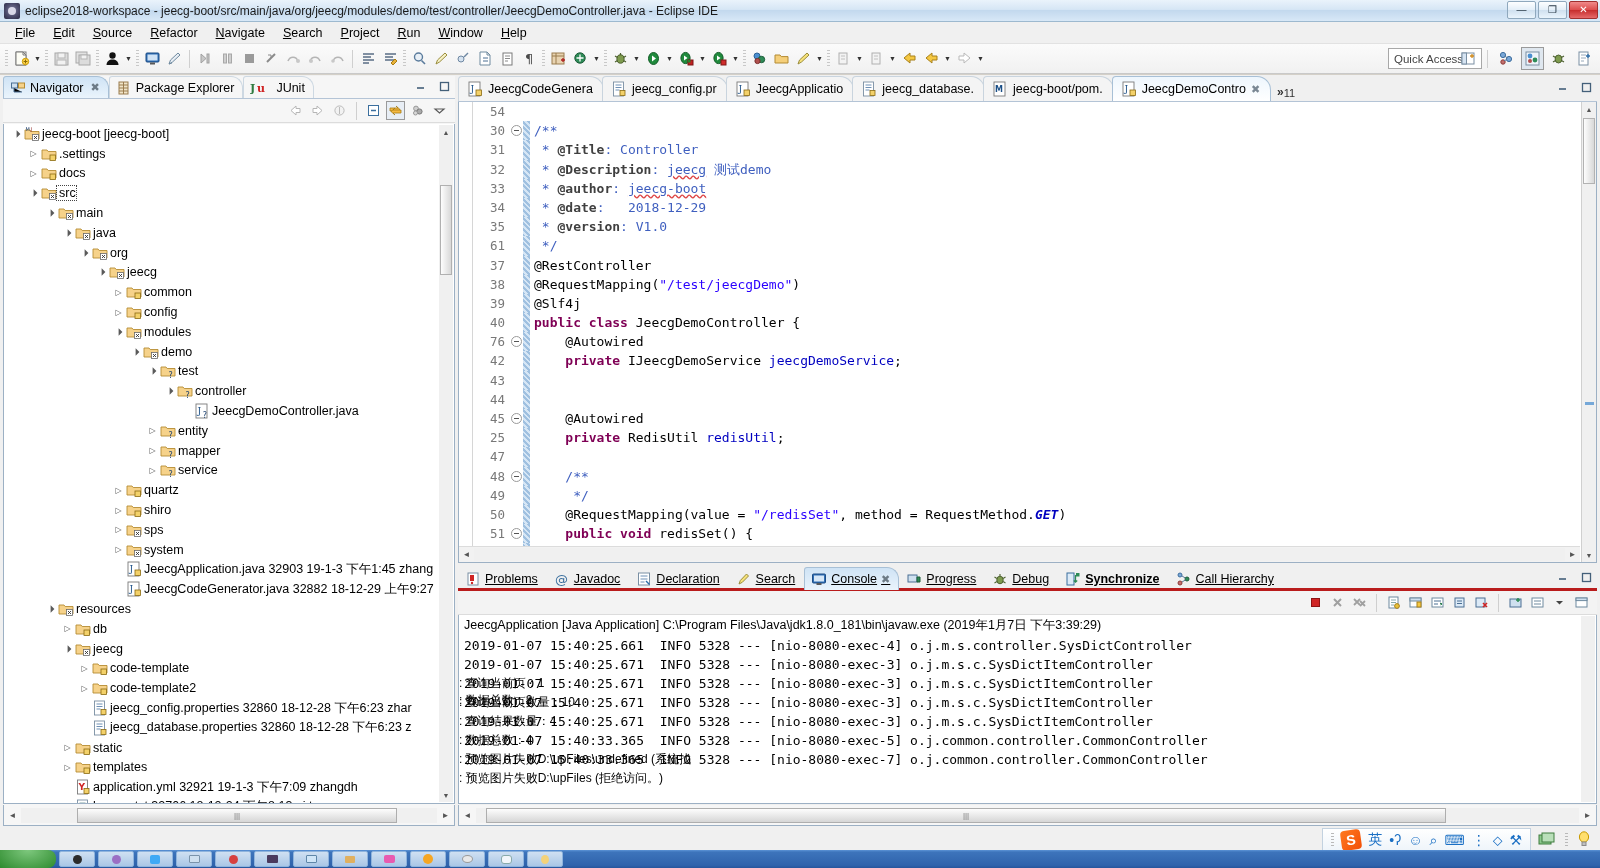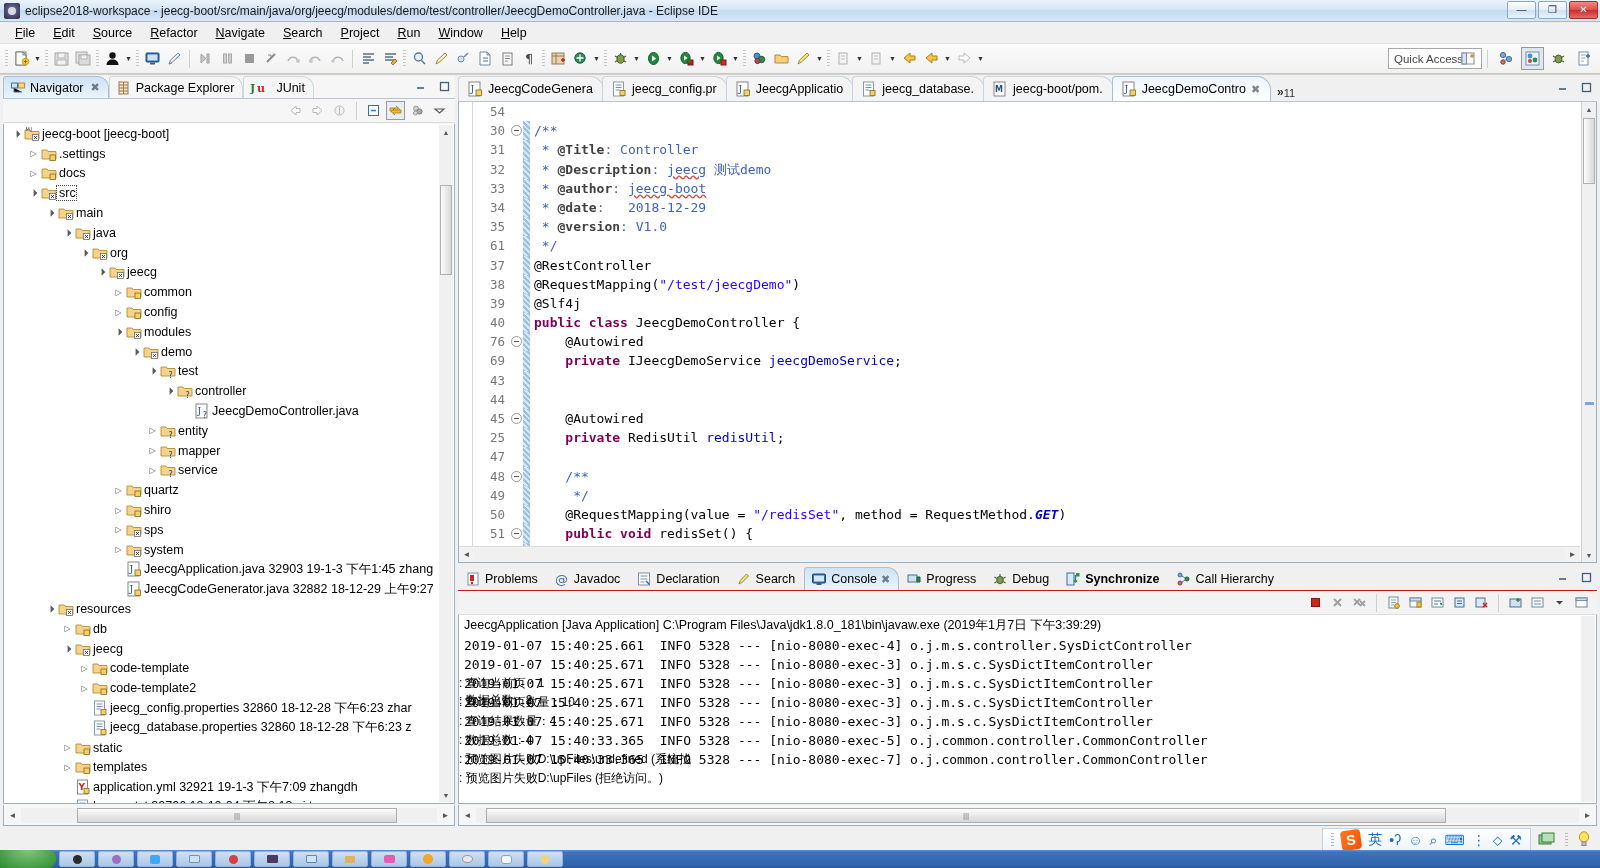--- a/index.html
+++ b/index.html
@@ -247,21 +247,22 @@
   }
   .editor-hscroll .hl,.editor-hscroll .hr{width:15px;text-align:center;font-size:8px;color:#555;}
   .editor-hscroll .htrack{flex:1;height:13px;background:#f0f0f0;}
 
   
   .consolepane {
     position: absolute; left: 458px; right: 3px; top: 492px; bottom: 4px;
   }
   .ctabs {
     height: 24px; display: flex; position: relative;
-    border-bottom: 1px solid #b91c1c;
+    border-bottom: 3px solid #b91c1c;
+    text-decoration: underline;
   }
   .ctab {
     height: 23px; display: flex; align-items: center; gap: 4px;
     padding: 0 8px 0 6px; font-size: 12.5px;
     border: 1px solid transparent; border-bottom:none; border-radius: 3px 12px 0 0;
     white-space: nowrap;
   }
   .ctab.active { background: linear-gradient(to bottom,#cfe3f5,#eaf4fc); border-color:#a8c0d6; }
   .ctab.bold { font-weight: bold; }
   .console-minmax { position: absolute; right: 4px; top: 3px; display:flex; gap:10px; }
@@ -1220,21 +1221,21 @@
             <div class="ln">32</div>
             <div class="ln">33</div>
             <div class="ln">34</div>
             <div class="ln">35</div>
             <div class="ln">61</div>
             <div class="ln">37</div>
             <div class="ln">38</div>
             <div class="ln">39</div>
             <div class="ln">40</div>
             <div class="ln">76</div>
-            <div class="ln">69</div>
+            <div class="ln">42</div>
             <div class="ln">43</div>
             <div class="ln">44</div>
             <div class="ln">45</div>
             <div class="ln">25</div>
             <div class="ln">47</div>
             <div class="ln">48</div>
             <div class="ln">49</div>
             <div class="ln">50</div>
             <div class="ln">51</div>
             <div class="ln">52</div>

